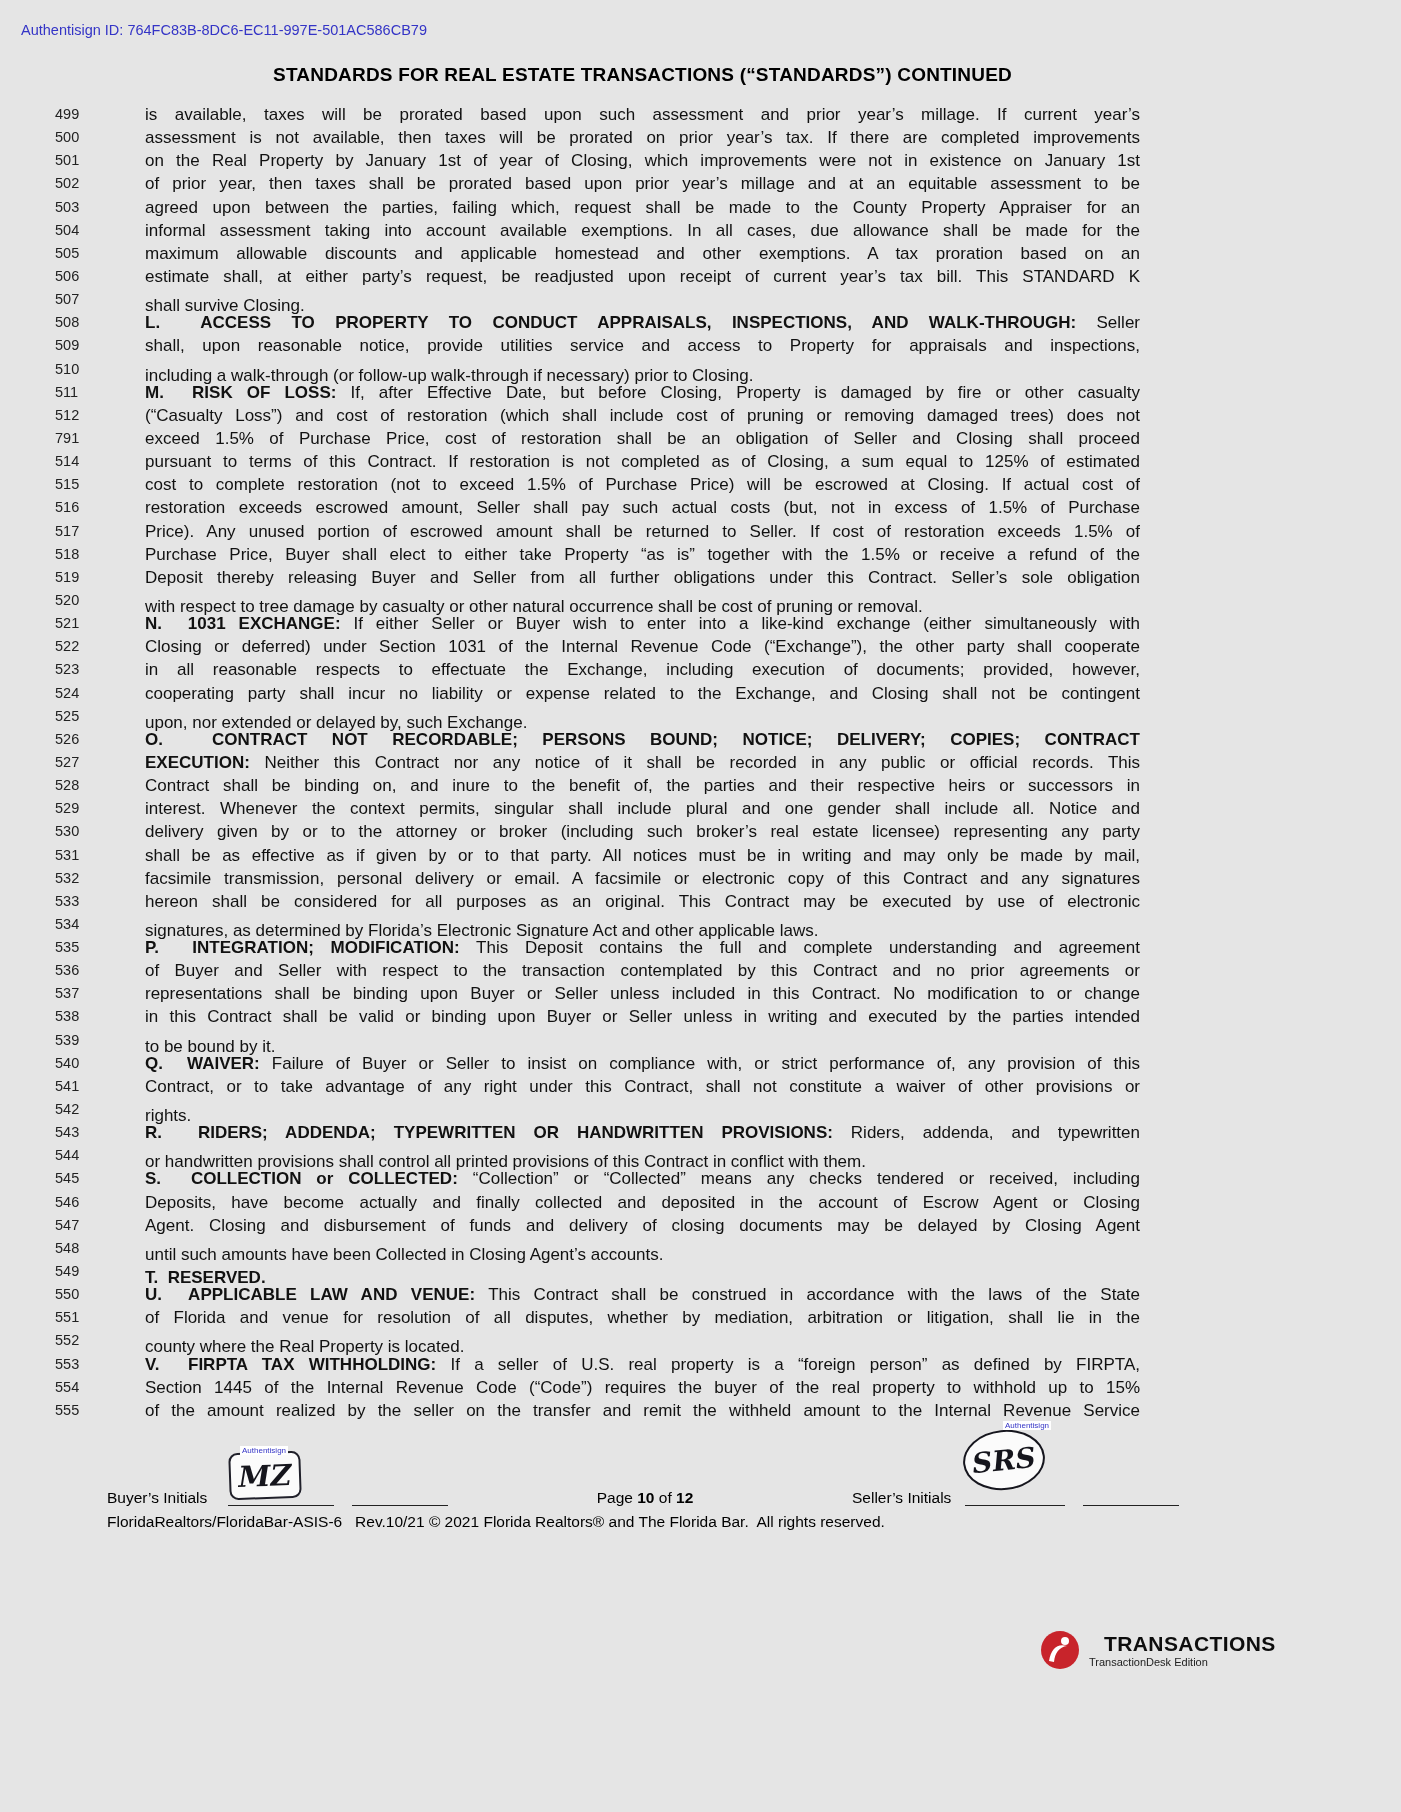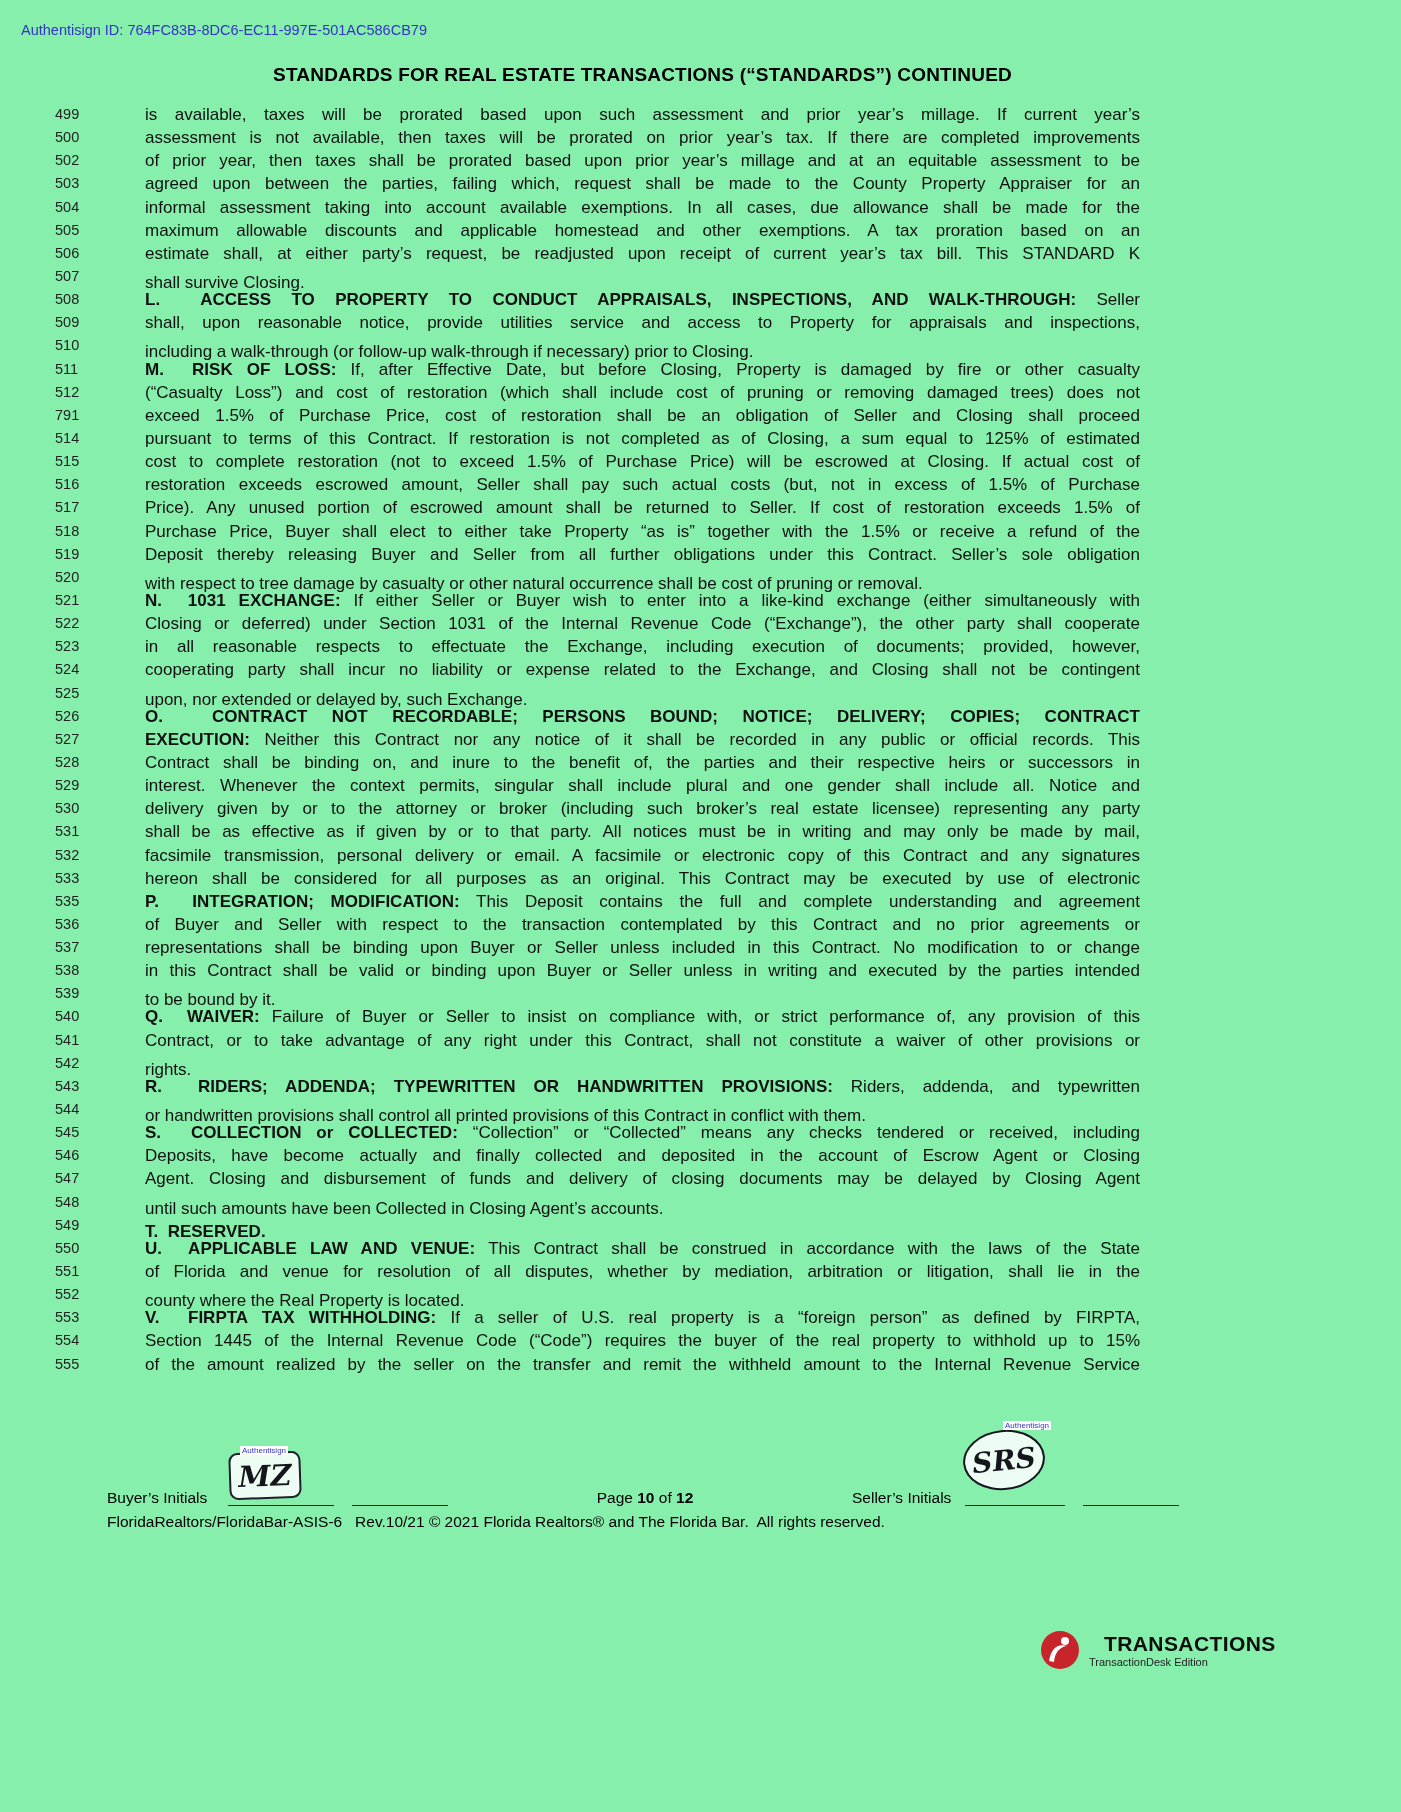--- a/index.html
+++ b/index.html
@@ -1,21 +1,21 @@
 <!DOCTYPE html>
 <html style="--authentisign-blue: #3434c6; --logo-red: #c8242b;"><head>
 <meta charset="utf-8">
 <style>
   * { margin: 0; padding: 0; box-sizing: border-box; }
   html, body { background: #ffffff; }
   .page {
     position: relative;
     width: 1401px;
     height: 1812px;
-    background: #86efac;
+    background: #e5e5e5;
     font-family: "Liberation Sans", "DejaVu Sans", sans-serif;
     color: #111111;
     overflow: hidden;
   }
   .auth-id {
     position: absolute;
     top: 22px;
     left: 21px;
     font-size: 14.5px;
     color: var(--authentisign-blue, #3434c6);
@@ -171,20 +171,24 @@
     <div class="line-row">
       <div class="line-num">499</div>
       <div class="line-body"><span class="line-text">is available, taxes will be prorated based upon such assessment and prior year’s millage. If current year’s</span></div>
     </div>
 
     <div class="line-row">
       <div class="line-num">500</div>
       <div class="line-body"><span class="line-text">assessment is not available, then taxes will be prorated on prior year’s tax. If there are completed improvements</span></div>
     </div>
 
+    <div class="line-row">
+      <div class="line-num">501</div>
+      <div class="line-body"><span class="line-text">on the Real Property by January 1st of year of Closing, which improvements were not in existence on January 1st</span></div>
+    </div>
 
     <div class="line-row">
       <div class="line-num">502</div>
       <div class="line-body"><span class="line-text">of prior year, then taxes shall be prorated based upon prior year’s millage and at an equitable assessment to be</span></div>
     </div>
 
     <div class="line-row">
       <div class="line-num">503</div>
       <div class="line-body"><span class="line-text">agreed upon between the parties, failing which, request shall be made to the County Property Appraiser for an</span></div>
     </div>
@@ -332,20 +336,24 @@
     <div class="line-row">
       <div class="line-num">532</div>
       <div class="line-body"><span class="line-text">facsimile transmission, personal delivery or email. A facsimile or electronic copy of this Contract and any signatures</span></div>
     </div>
 
     <div class="line-row">
       <div class="line-num">533</div>
       <div class="line-body"><span class="line-text">hereon shall be considered for all purposes as an original. This Contract may be executed by use of electronic</span></div>
     </div>
 
+    <div class="line-row no-just">
+      <div class="line-num">534</div>
+      <div class="line-body"><span class="line-text">signatures, as determined by Florida’s Electronic Signature Act and other applicable laws.</span></div>
+    </div>
 
     <div class="line-row">
       <div class="line-num">535</div>
       <div class="line-body"><span class="line-bold">P.&nbsp; INTEGRATION; MODIFICATION:</span><span class="line-text"> This Deposit contains the full and complete understanding and agreement</span></div>
     </div>
 
     <div class="line-row">
       <div class="line-num">536</div>
       <div class="line-body"><span class="line-text">of Buyer and Seller with respect to the transaction contemplated by this Contract and no prior agreements or</span></div>
     </div>

